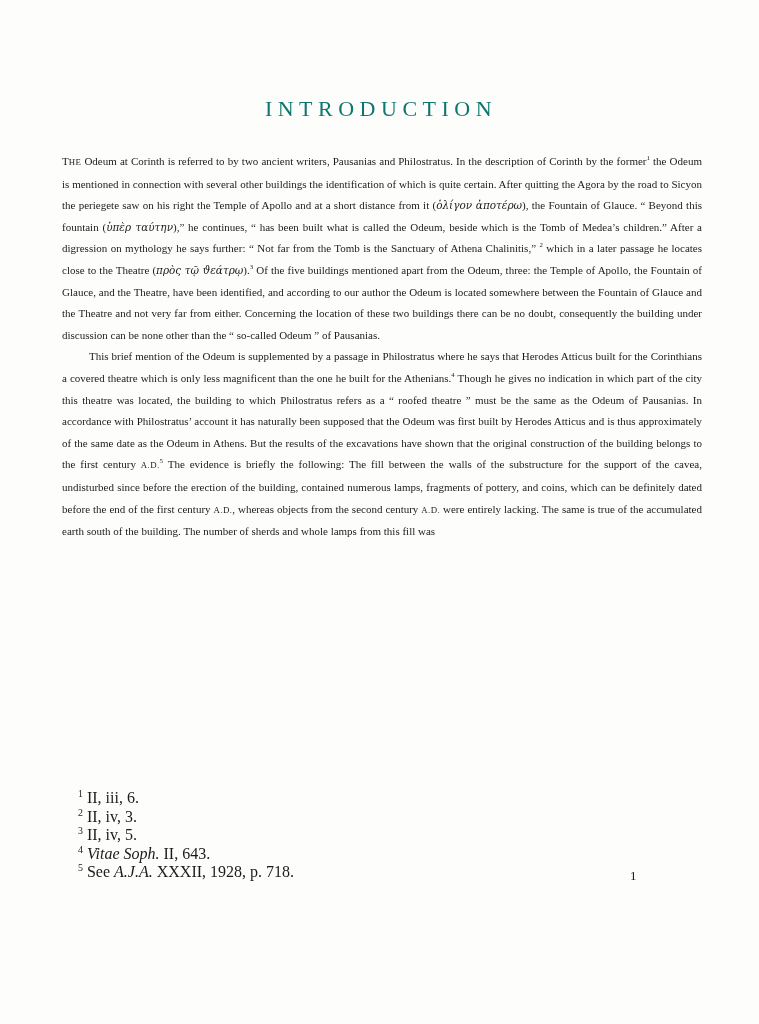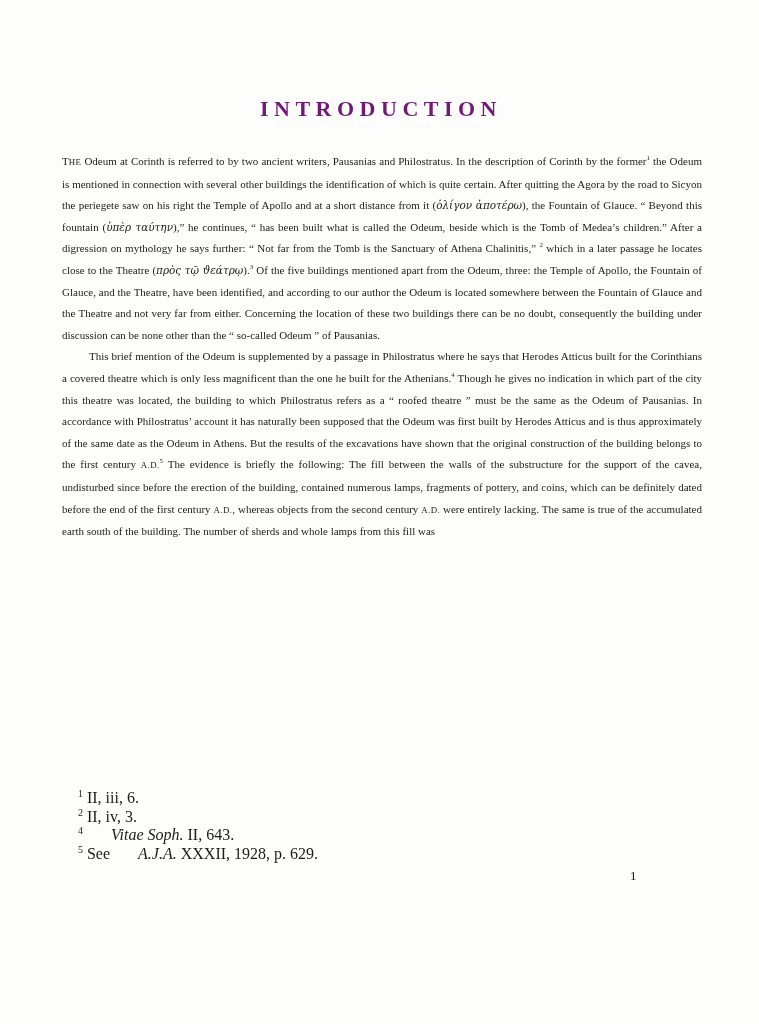--- a/index.html
+++ b/index.html
@@ -18,23 +18,23 @@
     overflow: hidden;
   }
   .title {
     position: absolute;
     top: 96px;
     left: 61px;
     width: 640px;
     margin: 0;
     text-align: center;
     font-size: 22px;
-    font-weight: 700;
+    font-weight: 400;
     letter-spacing: 5.5px;
-    color: #701a75;
+    color: #0f766e;
   }
   .body-text {
     position: absolute;
     top: 151px;
     left: 62px;
     width: 640px;
     font-size: 11px;
     line-height: 21.6px;
     text-align: justify;
   }
@@ -67,21 +67,20 @@
     font-size: 0.8em;
     letter-spacing: 0.4px;
   }
   .run-sup {
     vertical-align: super;
     font-size: 0.62em;
     line-height: 0;
   }
   .run-i {
     font-style: italic;
-    margin-left: 24px;
   }
   .run-g {
     font-style: italic;
     font-family: "DejaVu Serif", serif;
     font-size: 0.95em;
   }
 </style>
 </head>
 <body>
 
@@ -90,19 +89,20 @@
   <h1 class="title">INTRODUCTION</h1>
 
   <div class="body-text">
     <p><span>T</span><span class="run-sc">HE</span><span> Odeum at Corinth is referred to by two ancient writers, Pausanias and Philostratus.  In the description of Corinth by the former</span><span class="run-sup">1</span><span> the Odeum is mentioned in connection with several other buildings the identification of which is quite certain.  After quitting the Agora by the road to Sicyon the periegete saw on his right the Temple of Apollo and at a short distance from it (</span><span class="run-g">ὀλίγον ἀποτέρω</span><span>), the Fountain of Glauce.  “ Beyond this fountain (</span><span class="run-g">ὑπὲρ ταύτην</span><span>),” he continues, “ has been built what is called the Odeum, beside which is the Tomb of Medea’s children.”  After a digression on mythology he says further: “ Not far from the Tomb is the Sanctuary of Athena Chalinitis,” </span><span class="run-sup">2</span><span> which in a later passage he locates close to the Theatre (</span><span class="run-g">πρὸς τῷ ϑεάτρῳ</span><span>).</span><span class="run-sup">3</span><span>  Of the five buildings mentioned apart from the Odeum, three: the Temple of Apollo, the Fountain of Glauce, and the Theatre, have been identified, and according to our author the Odeum is located somewhere between the Fountain of Glauce and the Theatre and not very far from either.  Concerning the location of these two buildings there can be no doubt, consequently the building under discussion can be none other than the “ so-called Odeum ” of Pausanias.</span></p>
     <p class="indent"><span>This brief mention of the Odeum is supplemented by a passage in Philostratus where he says that Herodes Atticus built for the Corinthians a covered theatre which is only less magnificent than the one he built for the Athenians.</span><span class="run-sup">4</span><span>  Though he gives no indication in which part of the city this theatre was located, the building to which Philostratus refers as a “ roofed theatre ” must be the same as the Odeum of Pausanias.  In accordance with Philostratus’ account it has naturally been supposed that the Odeum was first built by Herodes Atticus and is thus approximately of the same date as the Odeum in Athens.  But the results of the excavations have shown that the original construction of the building belongs to the first century </span><span class="run-sc">A.D.</span><span class="run-sup">5</span><span>  The evidence is briefly the following: The fill between the walls of the substructure for the support of the cavea, undisturbed since before the erection of the building, contained numerous lamps, fragments of pottery, and coins, which can be definitely dated before the end of the first century </span><span class="run-sc">A.D.</span><span>, whereas objects from the second century </span><span class="run-sc">A.D.</span><span> were entirely lacking.  The same is true of the accumulated earth south of the building.  The number of sherds and whole lamps from this fill was</span></p>
   </div>
 
   <div class="footnotes">
     <div class="footnote"><span class="run-sup">1</span><span> II, iii, 6.</span></div>
     <div class="footnote"><span class="run-sup">2</span><span> II, iv, 3.</span></div>
+    <div class="footnote"><span class="run-sup">3</span><span> II, iv, 5.</span></div>
     <div class="footnote"><span class="run-sup">4</span><span> </span><span class="run-i">Vitae Soph.</span><span> II, 643.</span></div>
-    <div class="footnote"><span class="run-sup">5</span><span> See </span><span class="run-i">A.J.A.</span><span> XXXII, 1928, p. 629.</span></div>
+    <div class="footnote"><span class="run-sup">5</span><span> See </span><span class="run-i">A.J.A.</span><span> XXXII, 1928, p. 718.</span></div>
   </div>
 
   <div class="page-number">1</div>
 
 </div>
 
 </body></html>

